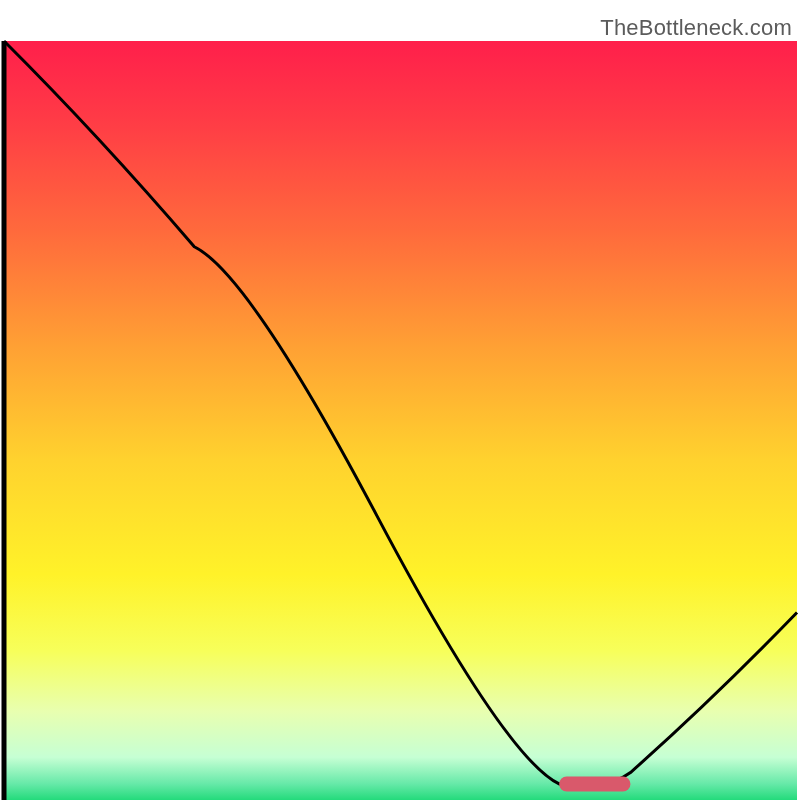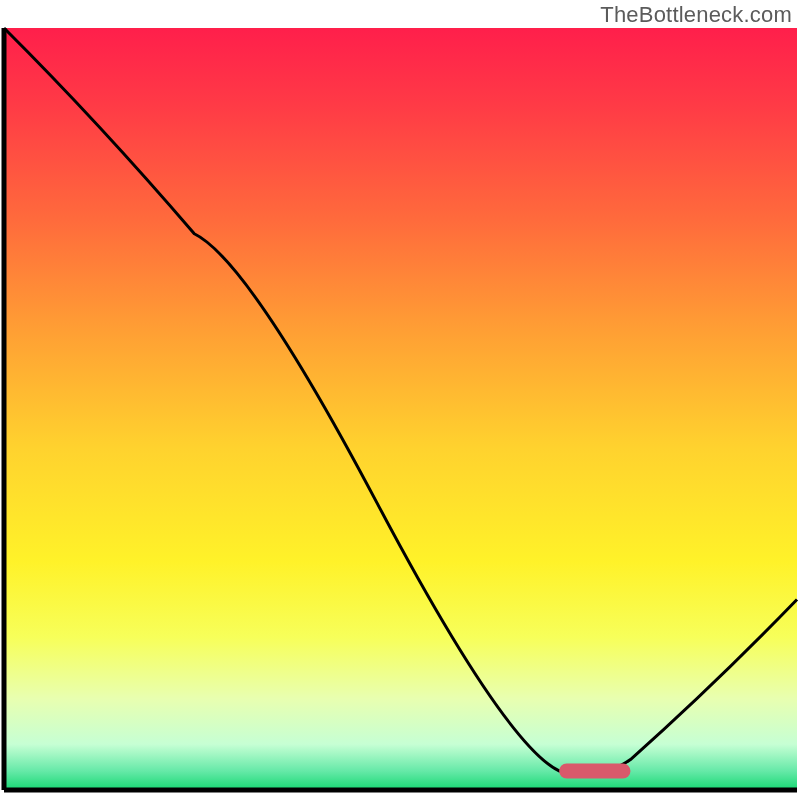--- a/index.html
+++ b/index.html
@@ -7,20 +7,21 @@
     padding: 0;
     width: 800px;
     height: 800px;
     background: #ffffff;
     font-family: Arial, Helvetica, sans-serif;
   }
   .container {
     position: relative;
     width: 800px;
     height: 624px;
+    margin-top: 13px;
   }
   .watermark {
     position: absolute;
     top: 2px;
     right: 8px;
     font-size: 22px;
     font-weight: 400;
     color: #5b5b5b;
     letter-spacing: 0.2px;
   }

